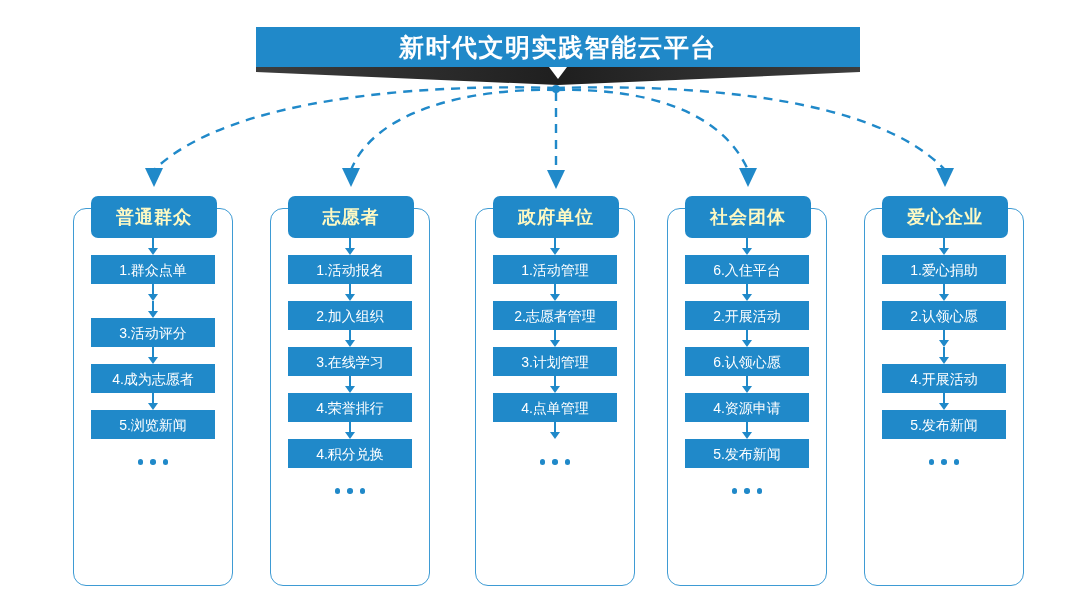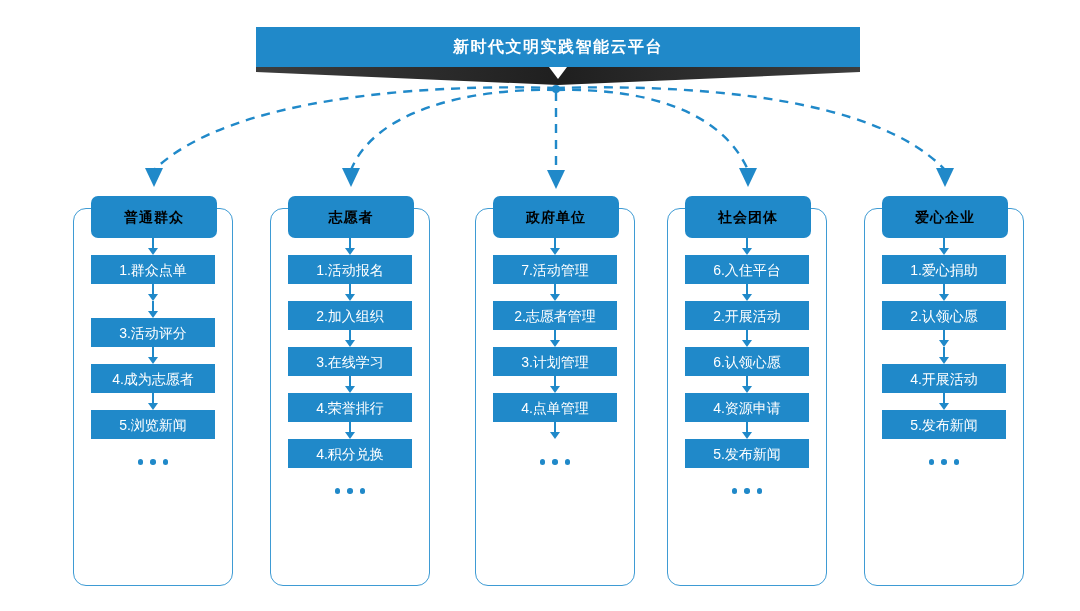--- a/index.html
+++ b/index.html
@@ -30,21 +30,21 @@
     width: 604px;
     height: 40px;
     background: #2089c9;
     display: flex;
     align-items: center;
     justify-content: center;
     z-index: 5;
   }
   .title-banner .title-text {
     color: #ffffff;
-    font-size: 16px;
+    font-size: 25px;
     font-weight: bold;
     letter-spacing: 1.5px;
     line-height: 1;
   }
 
   .title-shadow {
     position: absolute;
     left: 256px;
     top: 67px;
     width: 604px;
@@ -98,22 +98,22 @@
     width: 126px;
     height: 42px;
     background: #2089c9;
     border-radius: 7px;
     display: flex;
     align-items: center;
     justify-content: center;
     z-index: 3;
   }
   .col-header .col-header-text {
-    color: #000000;
-    font-size: 14px;
+    color: #fef9c3;
+    font-size: 18px;
     font-weight: bold;
     letter-spacing: 1px;
     line-height: 1;
   }
 
   .col-body {
     position: absolute;
     left: 0;
     top: 42px;
     width: 160px;
@@ -335,21 +335,21 @@
         <div class="col-header">
           <span class="col-header-text">政府单位</span>
         </div>
         <div class="col-body">
           <div class="stack">
             <div class="down-arrow">
               <span class="shaft"></span>
               <span class="head"></span>
             </div>
             <div class="item-box">
-              <span class="item-text">7.活动管理</span>
+              <span class="item-text">1.活动管理</span>
             </div>
             <div class="down-arrow">
               <span class="shaft"></span>
               <span class="head"></span>
             </div>
             <div class="item-box">
               <span class="item-text">2.志愿者管理</span>
             </div>
             <div class="down-arrow">
               <span class="shaft"></span>

